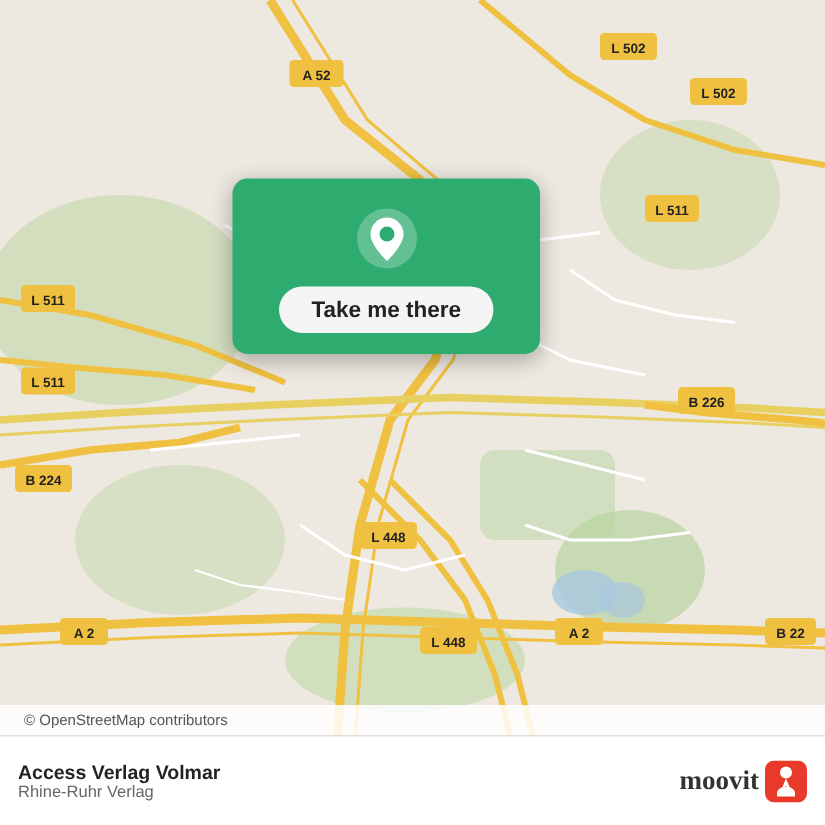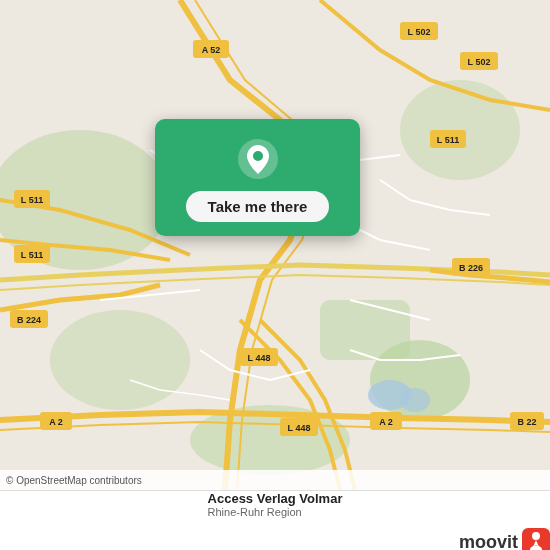--- a/index.html
+++ b/index.html
@@ -66,56 +66,56 @@
     
     #attribution-bar {
       width: 550px;
       height: 20px;
       background-color: rgba(255,255,255,0.85);
       position: absolute;
       top: 470px;
       left: 0;
       display: flex;
       align-items: center;
-      padding: 0 6px;
+      padding: 0 16px;
       z-index: 5;
     }
 
     #attribution-bar span {
       font-size: 10px;
       color: #555;
     }
 
     
     #bottom-bar {
       width: 550px;
       height: 60px;
       background-color: #ffffff;
       position: absolute;
       top: 490px;
       left: 0;
       display: flex;
       align-items: center;
-      padding: 0 0;
+      padding: 0 12px;
       border-top: 1px solid #ddd;
       gap: 10px;
-      flex-direction: column;
     }
 
     .moovit-logo {
       margin-left: auto;
       display: flex;
       align-items: center;
       gap: 4px;
     }
 
     .moovit-text {
       font-size: 18px;
       font-weight: 700;
       color: #333;
+      font-family: Liberation Serif, serif;
     }
 
     .moovit-icon {
       width: 28px;
       height: 28px;
     }
 
     .location-title {
       font-size: 13px;
       font-weight: 600;
@@ -237,21 +237,21 @@
     </svg>
 
     <button class="take-me-there-btn">Take me there</button>
   </div>
 
 </div>
 
 <div id="bottom-bar">
   <div class="location-text-group">
     <span class="location-title">Access Verlag Volmar</span>
-    <span class="location-subtitle">Rhine-Ruhr Region</span>
+    <span class="location-subtitle">Rhine-Ruhr Verlag</span>
   </div>
 
   <div class="moovit-logo">
     <span class="moovit-text">moovit</span>
 
     <svg class="moovit-icon" viewBox="0 0 28 28" xmlns="http://www.w3.org/2000/svg">
       <rect width="28" height="28" rx="6" fill="#e8392a"></rect>
       <circle cx="14" cy="8" r="4" fill="white"></circle>
       <path d="M8 22 C8 16 20 16 20 22 L20 24 L8 24Z" fill="white"></path>
       <path d="M14 12 L11 19 L14 17 L17 19 Z" fill="white"></path>

